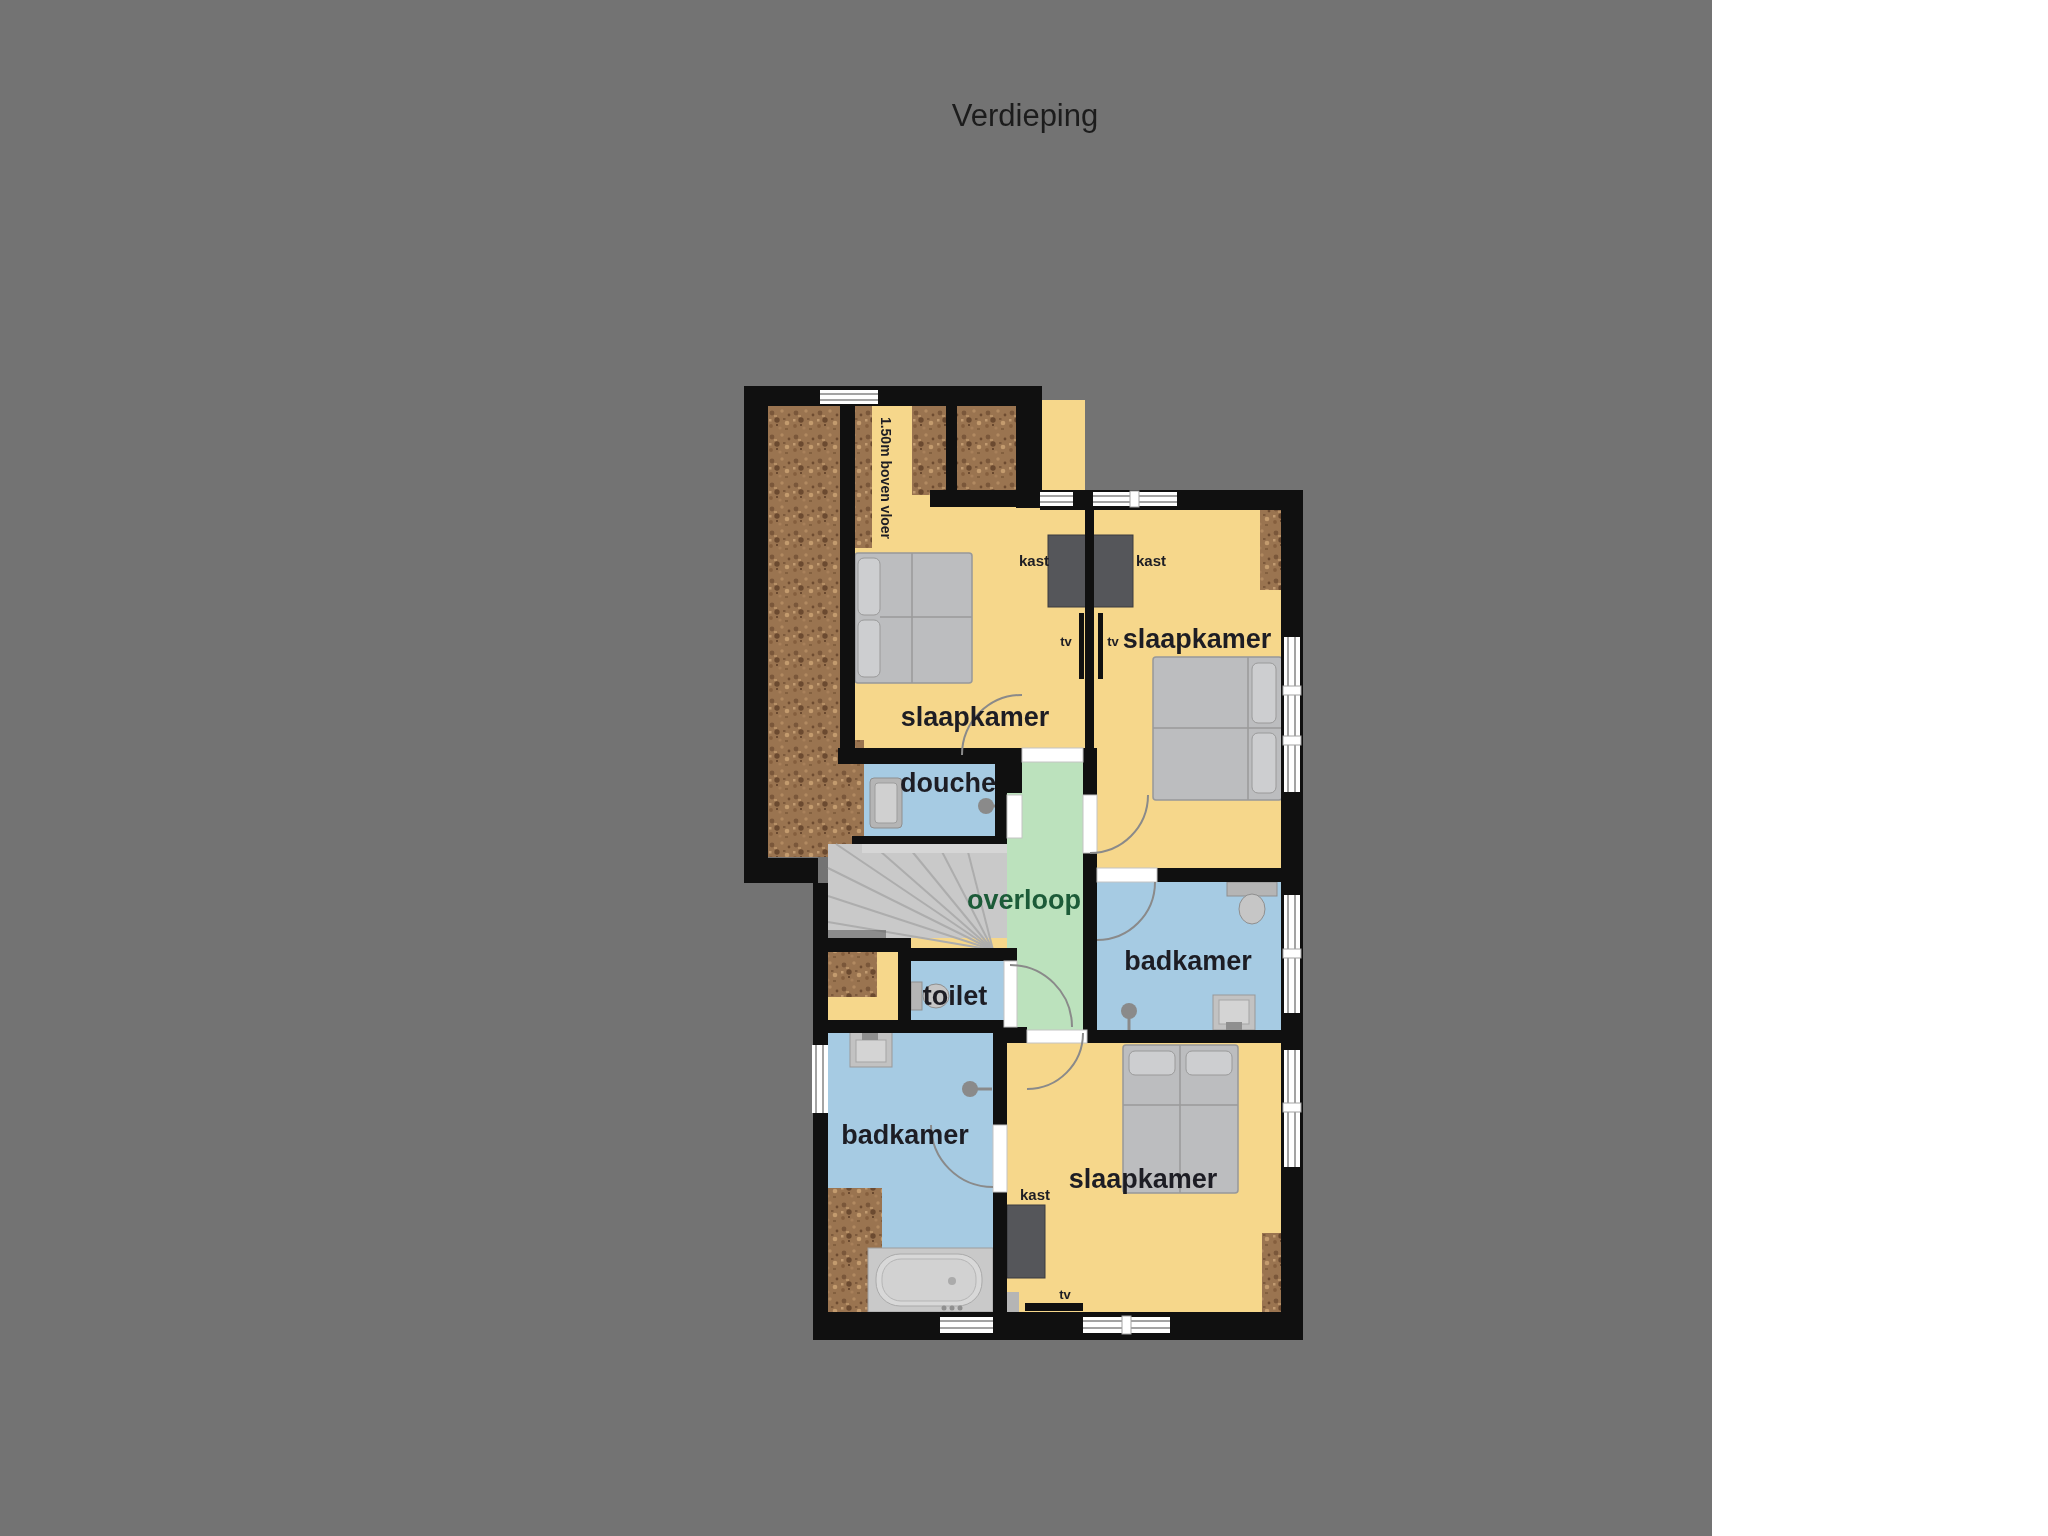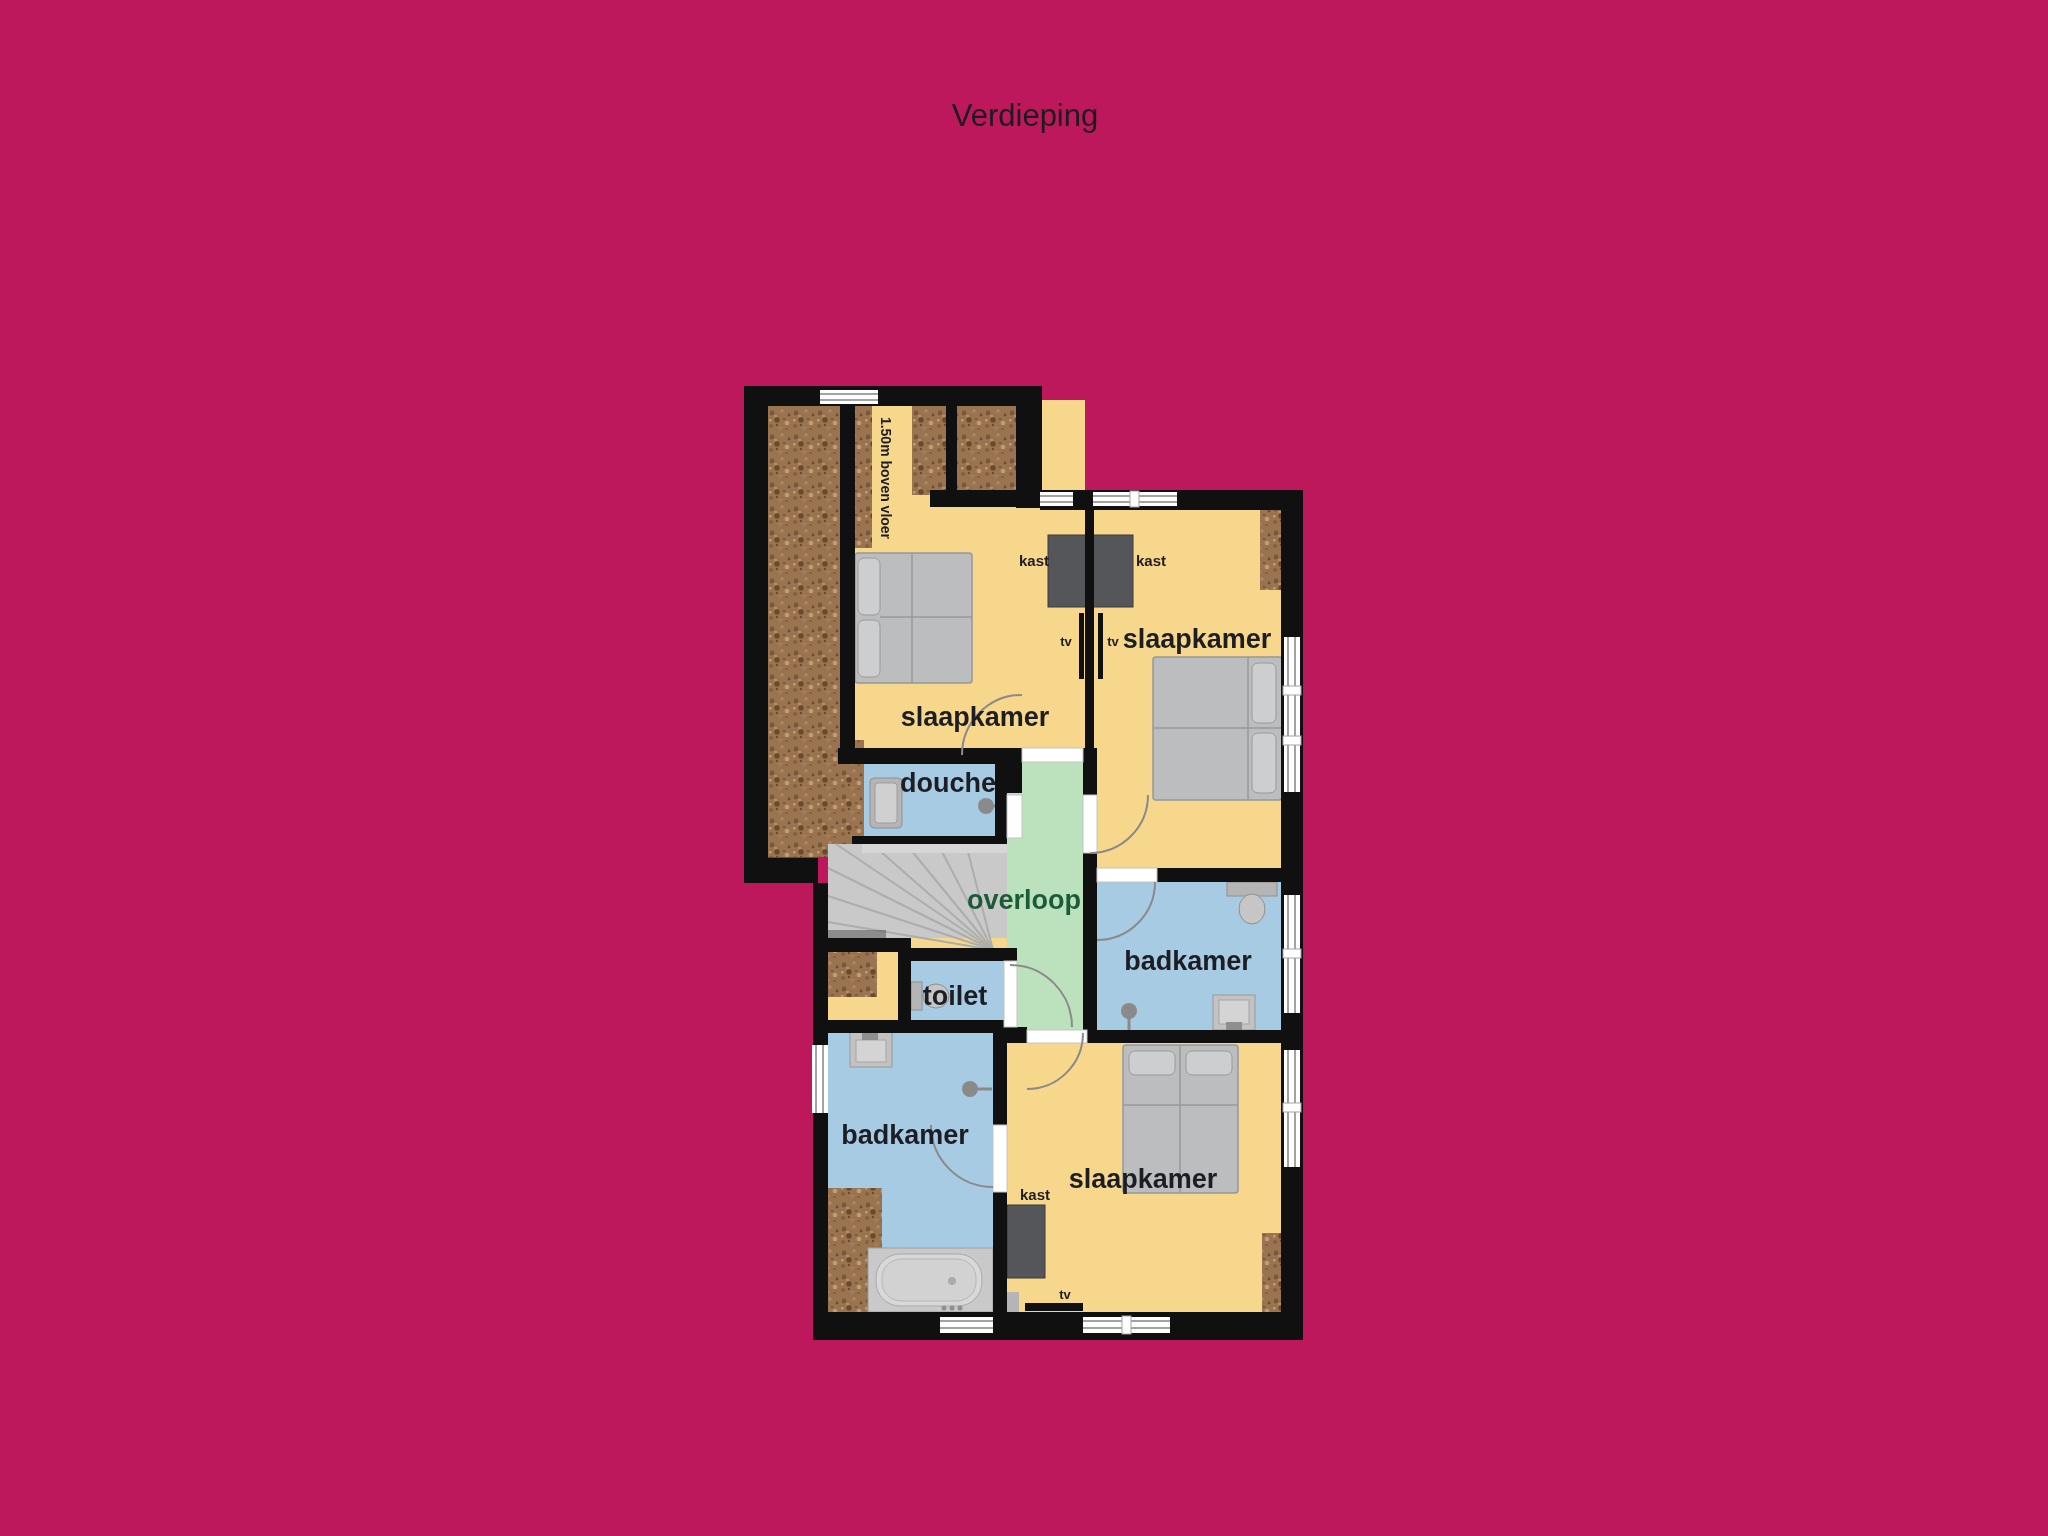--- a/index.html
+++ b/index.html
@@ -1,16 +1,16 @@
 <!DOCTYPE html>
 <html><head>
 <meta charset="utf-8">
 <style>
   html,body{margin:0;padding:0;background:#ffffff;}
-  .canvas{position:relative;width:2048px;height:1536px;background:#be185d;overflow:hidden;text-align:center;}
+  .canvas{position:relative;width:1712px;height:1536px;background:#737373;overflow:hidden;text-align:center;}
   svg{position:absolute;left:0;top:0;}
   text{font-family:"Liberation Sans", sans-serif;}
   .title-text{font-size:31px;font-weight:400;}
   .room-label{font-size:27px;font-weight:700;}
   .small-label{font-size:15px;font-weight:700;}
   .tiny-label{font-size:13px;font-weight:700;}
   .note-label{font-size:14px;font-weight:700;}
 </style>
 </head>
 <body>

